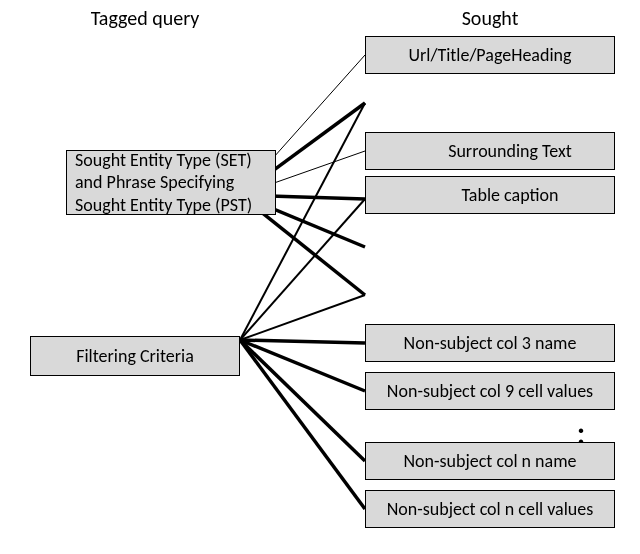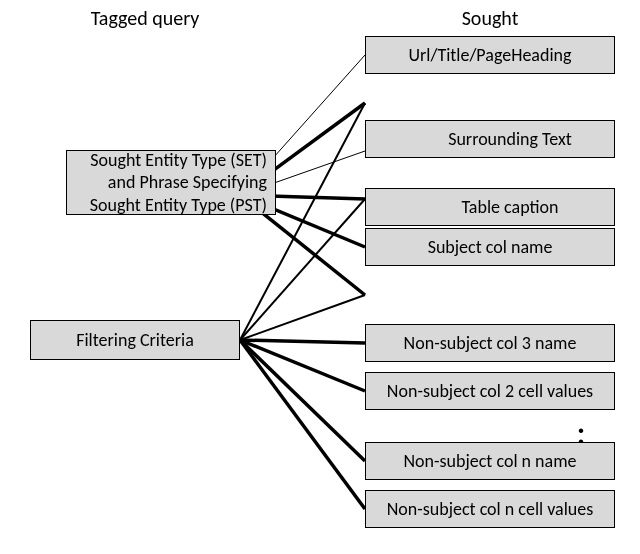--- a/index.html
+++ b/index.html
@@ -24,21 +24,21 @@
     color: #000;
     text-align:center;
   }
   .box {
     position: absolute;
     background: #d9d9d9;
     border: 1px solid #000;
     display: flex;
     align-items: center;
     justify-content: center;
-    text-align: right;
+    text-align: left;
     padding: 4px 8px;
     box-sizing: border-box;
     line-height: 1.25;
     font-size: 18px;
   }
   .left-box {
     width: 210px;
   }
   .right-box {
     width: 250px;
@@ -83,35 +83,34 @@
     <line x1="240" y1="340" x2="365" y2="199" stroke="#000" stroke-width="2"></line>
     <line x1="240" y1="340" x2="365" y2="295" stroke="#000" stroke-width="2"></line>
     <line x1="240" y1="340" x2="365" y2="343" stroke="#000" stroke-width="3.5"></line>
     <line x1="240" y1="340" x2="365" y2="391" stroke="#000" stroke-width="3.5"></line>
     <line x1="240" y1="340" x2="365" y2="461" stroke="#000" stroke-width="3.5"></line>
     <line x1="240" y1="340" x2="365" y2="509" stroke="#000" stroke-width="3.5"></line>
   </svg>
 
   <div class="box left-box" style="left:30px; top:150px; height:65px;margin-left:36px;">Sought Entity Type (SET) and Phrase Specifying Sought Entity Type (PST)</div>
 
-  <div class="box left-box" style="left:30px; top:320px; height:40px;">Filtering Criteria</div>
+  <div class="box left-box" style="left:30px; top:336px; height:40px;">Filtering Criteria</div>
 
   <div class="box right-box" style="left:365px; top:36px;">Url/Title/PageHeading</div>
 
 
-  <div class="box right-box" style="left:365px; top:120px;padding-left:48px;">Surrounding Text</div>
+  <div class="box right-box" style="left:365px; top:132px;padding-left:48px;">Surrounding Text</div>
 
-  <div class="box right-box" style="left:365px; top:188px;padding-left:48px;">Table caption</div>
+  <div class="box right-box" style="left:365px; top:176px;padding-left:48px;">Table caption</div>
 
-  <div class="box right-box" style="left:365px; top:228px;">Subject col name</div>
 
 
   <div class="box right-box" style="left:365px; top:324px;">Non-subject col 3 name</div>
 
-  <div class="box right-box" style="left:365px; top:372px;">Non-subject col 2 cell values</div>
+  <div class="box right-box" style="left:365px; top:372px;">Non-subject col 9 cell values</div>
 
   <div class="dots" style="left:573px; top:418px;">.<br>.<br>.</div>
 
   <div class="box right-box" style="left:365px; top:490px;">Non-subject col n cell values</div>
 
   <div class="box right-box" style="left:365px; top:442px;">Non-subject col n name</div>
 
 </div>
 
 </body></html>

